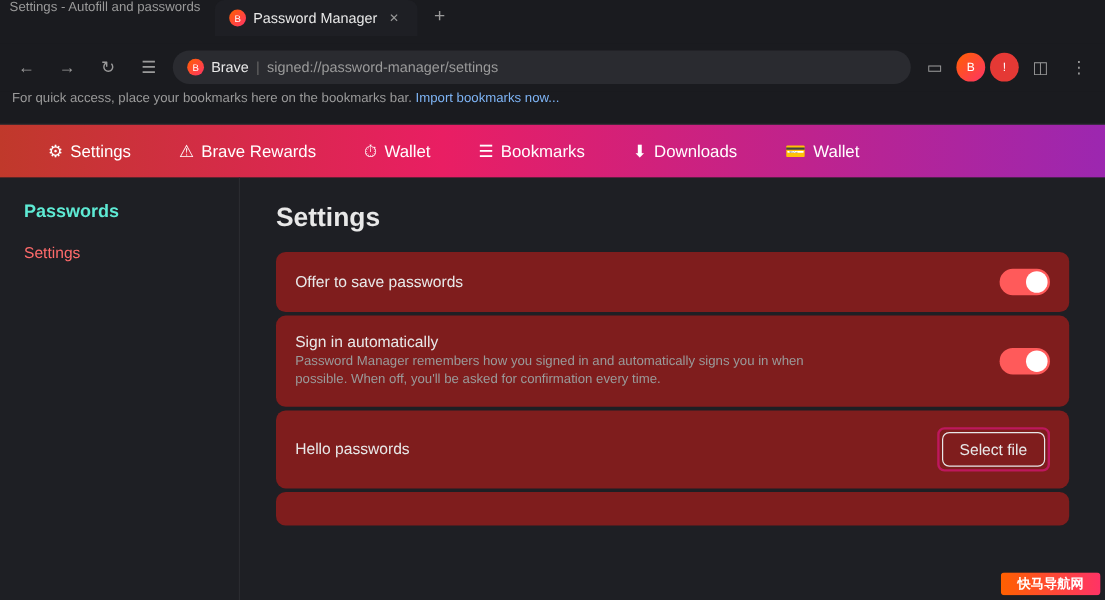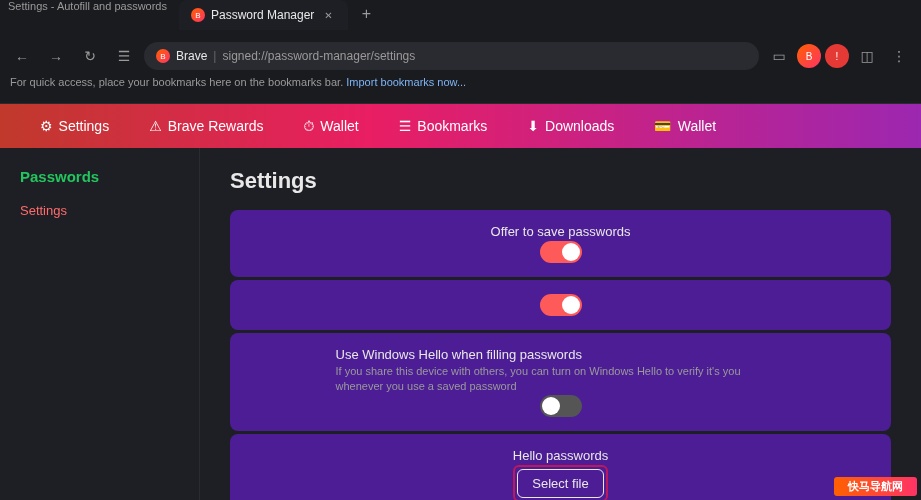--- a/index.html
+++ b/index.html
@@ -169,21 +169,21 @@
     
     .sidebar {
       width: 200px;
       padding: 20px 0;
       border-right: 1px solid #2a2b30;
       flex-shrink: 0;
     }
     .sidebar-title {
       font-size: 15px;
       font-weight: 600;
-      color: #22c55e;
+      color: #5eead4;
       padding: 0 20px 12px 20px;
     }
     .sidebar-item {
       padding: 6px 20px;
       font-size: 13px;
       color: #ff6b6b;
       cursor: pointer;
     }
 
     
@@ -192,28 +192,27 @@
       padding: 20px 30px;
       overflow-y: auto;
     }
     .content-title {
       font-size: 22px;
       font-weight: 600;
       color: #e8e8e8;
       margin-bottom: 16px;
     }
     .setting-row {
-      background: #4c1d95;
+      background: #7f1d1d;
       border-radius: 8px;
       padding: 14px 16px;
       margin-bottom: 3px;
       display: flex;
       align-items: center;
       justify-content: space-between;
-      flex-direction: column;
     }
     .setting-info { flex: 1; }
     .setting-label {
       font-size: 13px;
       color: #e8e8e8;
       margin-bottom: 2px;
     }
     .setting-desc {
       font-size: 11px;
       color: #9a9a9a;
@@ -356,34 +355,29 @@
     <div class="setting-row">
       <div class="setting-info">
         <div class="setting-label">Offer to save passwords</div>
       </div>
       <div class="toggle toggle-on">
         <div class="toggle-knob"></div>
       </div>
     </div>
 
     <div class="setting-row">
+      <div class="setting-info">
+        <div class="setting-label">Sign in automatically</div>
+        <div class="setting-desc">Password Manager remembers how you signed in and automatically signs you in when possible. When off, you'll be asked for confirmation every time.</div>
+      </div>
       <div class="toggle toggle-on">
         <div class="toggle-knob"></div>
       </div>
     </div>
 
-    <div class="setting-row">
-      <div class="setting-info">
-        <div class="setting-label">Use Windows Hello when filling passwords</div>
-        <div class="setting-desc">If you share this device with others, you can turn on Windows Hello to verify it's you whenever you use a saved password</div>
-      </div>
-      <div class="toggle toggle-off">
-        <div class="toggle-knob"></div>
-      </div>
-    </div>
 
     <div class="setting-row">
       <div class="setting-info">
         <div class="setting-label">Hello passwords</div>
       </div>
       <div class="select-file-wrapper">
         <button class="select-file-btn">Select file</button>
       </div>
     </div>
 

